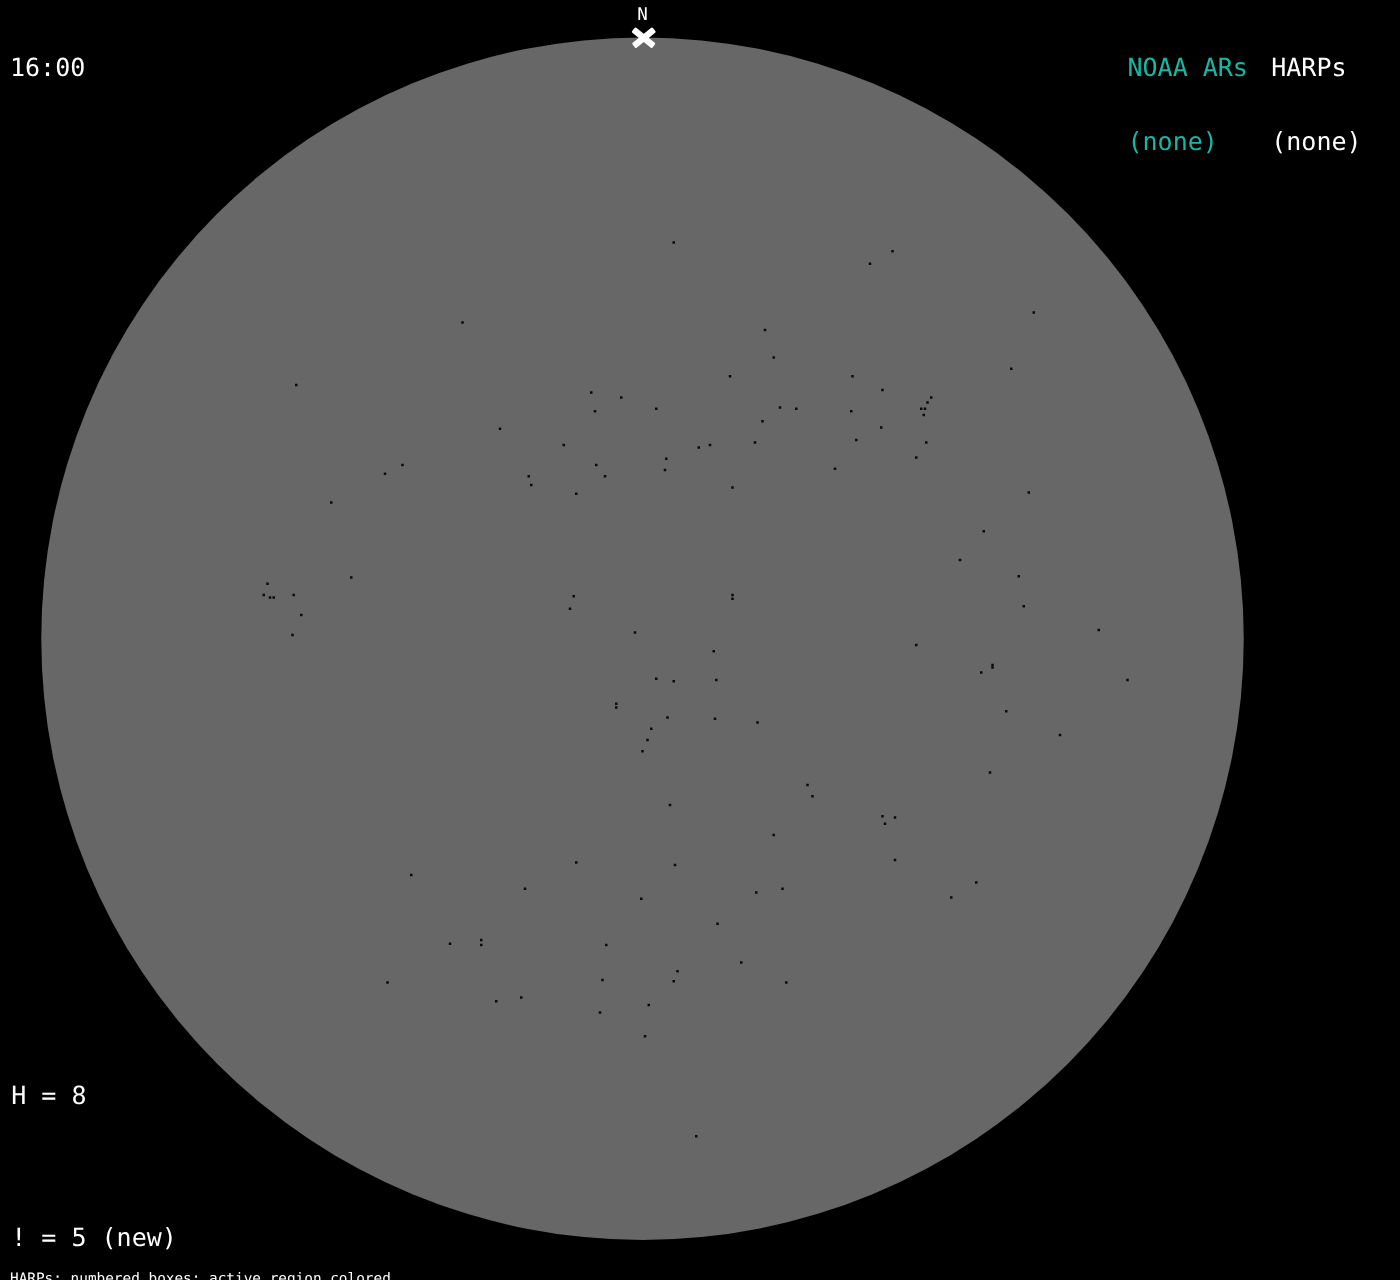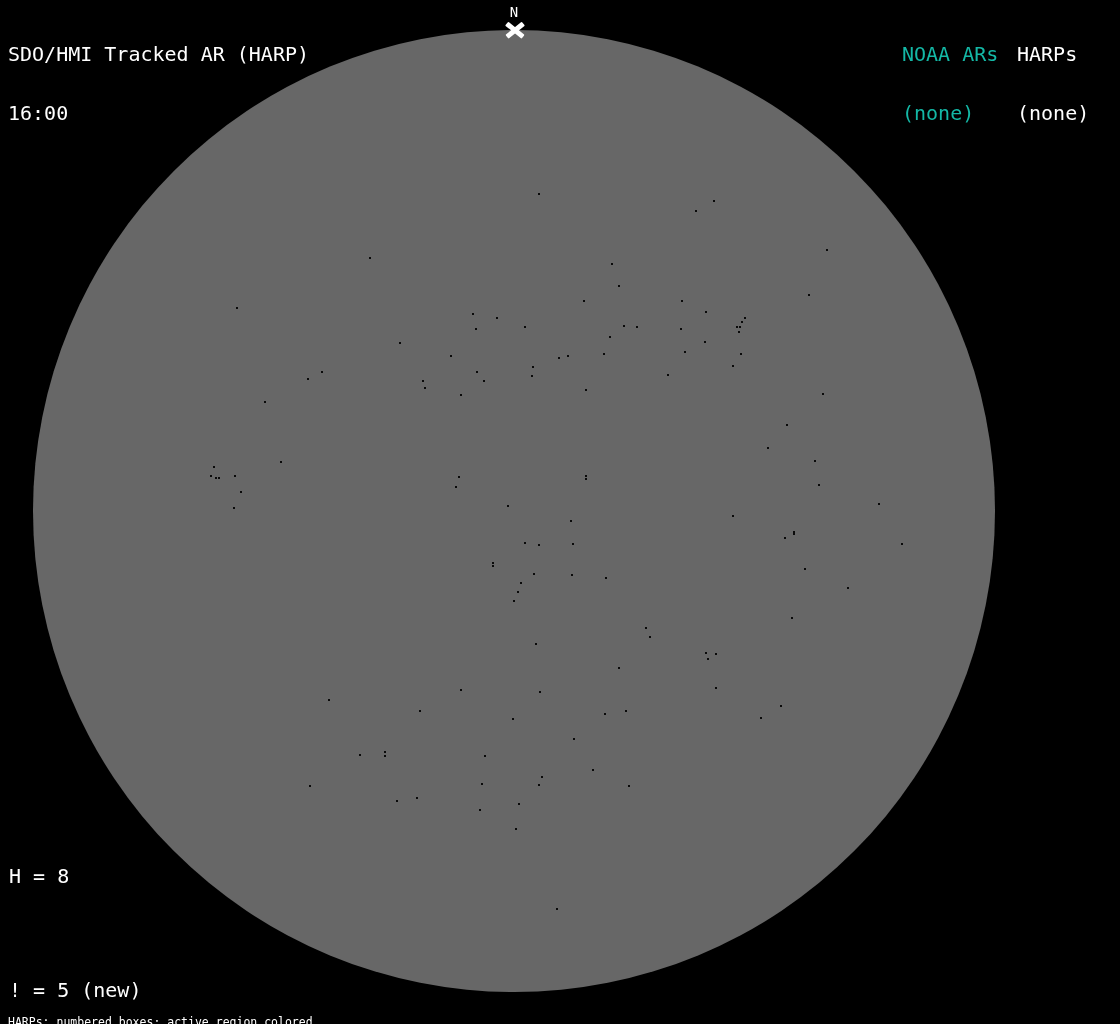--- a/index.html
+++ b/index.html
@@ -205,21 +205,20 @@
       <div class="speckle" style="left: 628px; top: 785px; background: rgb(10, 10, 10);"></div>
       <div class="speckle" style="left: 396px; top: 800px; background: rgb(10, 10, 10);"></div>
       <div class="speckle" style="left: 416px; top: 797px; background: rgb(10, 10, 10);"></div>
       <div class="speckle" style="left: 479px; top: 809px; background: rgb(10, 10, 10);"></div>
       <div class="speckle" style="left: 518px; top: 803px; background: rgb(10, 10, 10);"></div>
       <div class="speckle" style="left: 515px; top: 828px; background: rgb(10, 10, 10);"></div>
       <div class="speckle" style="left: 556px; top: 908px; background: rgb(10, 10, 10);"></div>
     </div>
 
   <div class="title-block mono-lg">
-    <div>SDO/HMI Tracked AR (HARP)</div>
     <div>16:00</div>
   </div>
 
   <div class="tr-col tr-noaa mono-lg" style="color:#14b8a6;">
     <div>NOAA ARs</div>
     <div>(none)</div>
   </div>
 
   <div class="tr-col tr-harps mono-lg">
     <div>HARPs</div>

